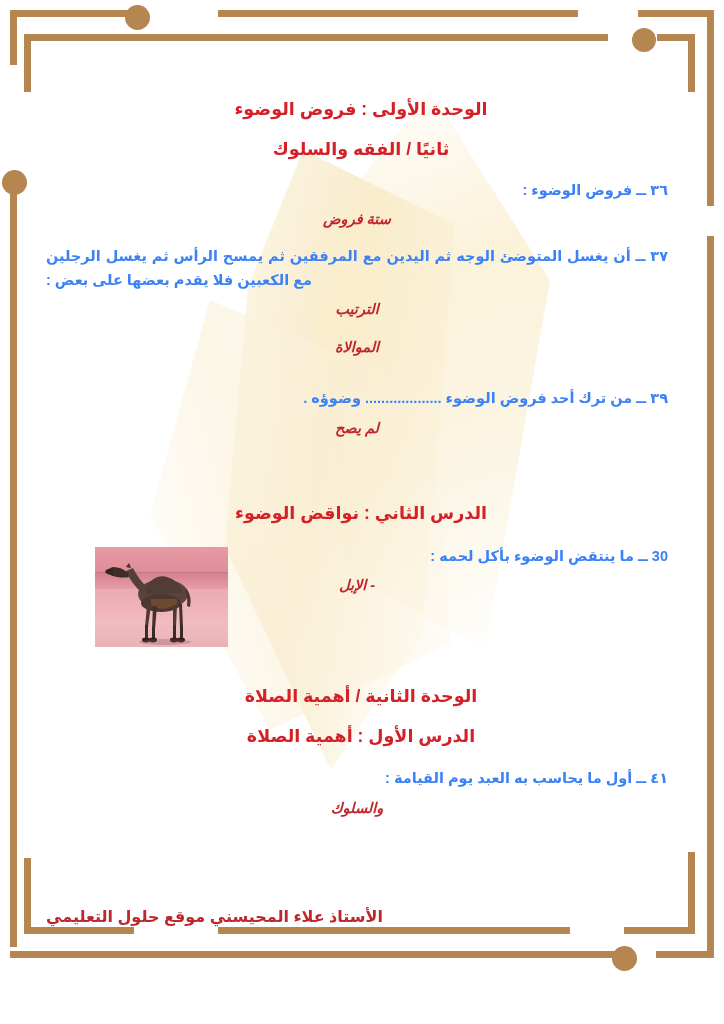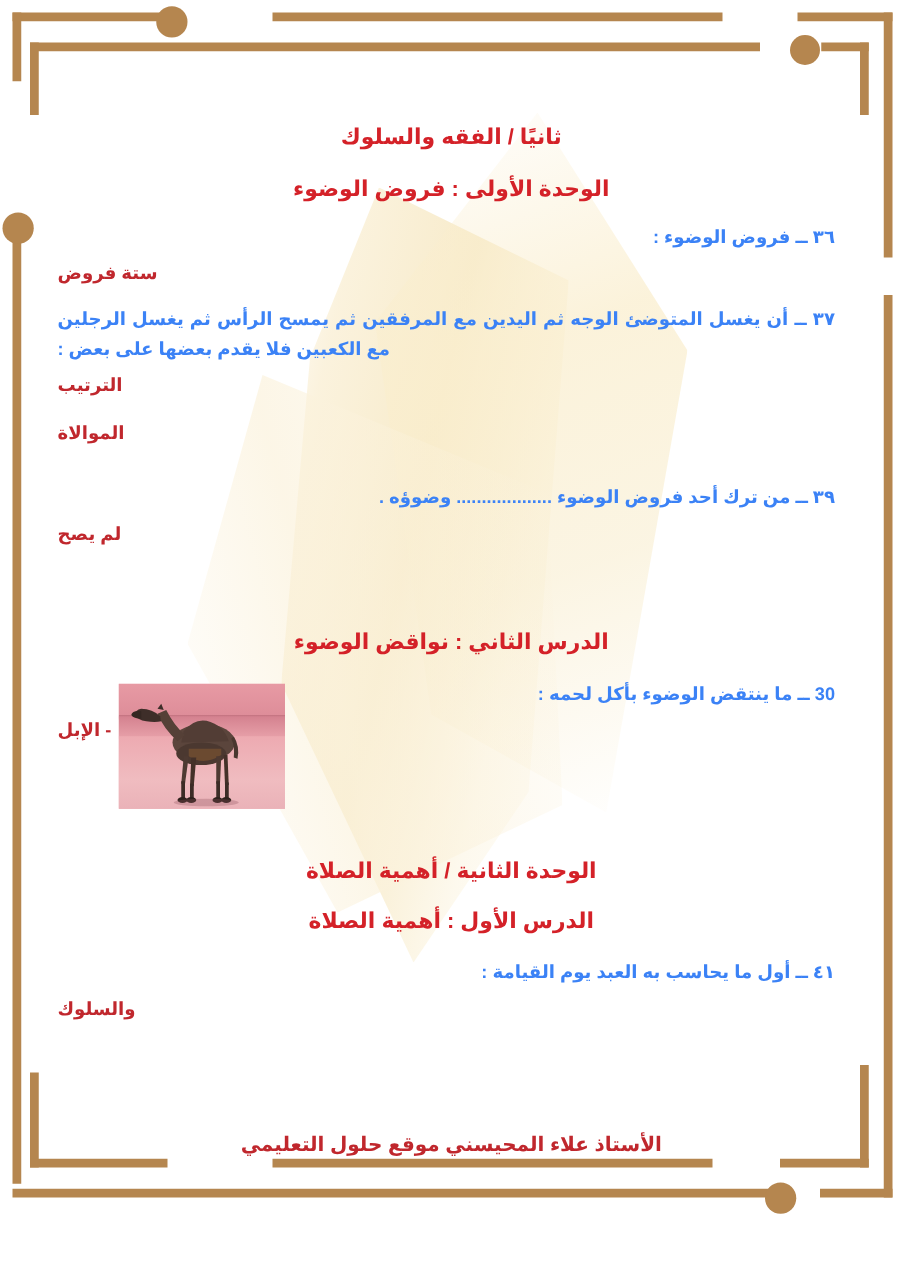--- a/index.html
+++ b/index.html
@@ -90,23 +90,24 @@
     margin: 0;
     padding: 0 8px 0 0;
   }
   .q-wide { text-align: justify; text-align-last: left; }
 
   .a {
     color: #c0272d;
     font-weight: bold;
     font-size: 14.5px;
     line-height: 1.62;
-    text-align: left;
+    text-align: center;
     margin: 6px 0 0 0;
     padding: 0 8px 0 0;
+    font-style: italic;
   }
 
   .blk { margin-bottom: 14px; }
 
   .gap-sm  { height: 14px; }
   .gap-md  { height: 34px; }
   .gap-lg  { height: 46px; }
 
   
   .photo-row {
@@ -132,21 +133,21 @@
   .dune-edge  { position:absolute; left:0; top:25%; width:100%; height:4%;
                 background: rgba(168,92,104,0.45); }
 
   .camel-svg { position:absolute; left:0; top:0; width:100%; height:100%; }
 
   .footer {
     position: absolute;
     left: 0;
     right: 0;
     bottom: 0;
-    text-align: center;
+    text-align: left;
     color: #c0272d;
     font-weight: bold;
     font-size: 16px;
   }
 </style>
 </head>
 <body>
 
 <div id="page">
 
@@ -183,23 +184,23 @@
     <div class="bar" style="left:688px; top:852px; width:7px; height:82px;"></div>
 
     <div class="bar" style="left:24px;  top:927px; width:110px; height:7px;"></div>
     <div class="bar" style="left:218px; top:927px; width:352px; height:7px;"></div>
     <div class="bar" style="left:624px; top:927px; width:71px;  height:7px;"></div>
 
   </div>
 
   <div id="content">
 
+    <div class="heading h-unit">الوحدة الأولى : فروض الوضوء</div>
+
     <div class="heading h-main">ثانيًا / الفقه والسلوك</div>
-
-    <div class="heading h-unit">الوحدة الأولى : فروض الوضوء</div>
 
 
     <div class="blk">
       <p class="q">٣٦ ــ فروض الوضوء :</p>
       <p class="a">ستة فروض</p>
     </div>
 
     <div class="blk">
       <p class="q q-wide">٣٧ ــ أن يغسل المتوضئ الوجه ثم اليدين مع المرفقين ثم يمسح الرأس ثم يغسل الرجلين مع الكعبين فلا يقدم بعضها على بعض :</p>
       <p class="a">الترتيب</p>

